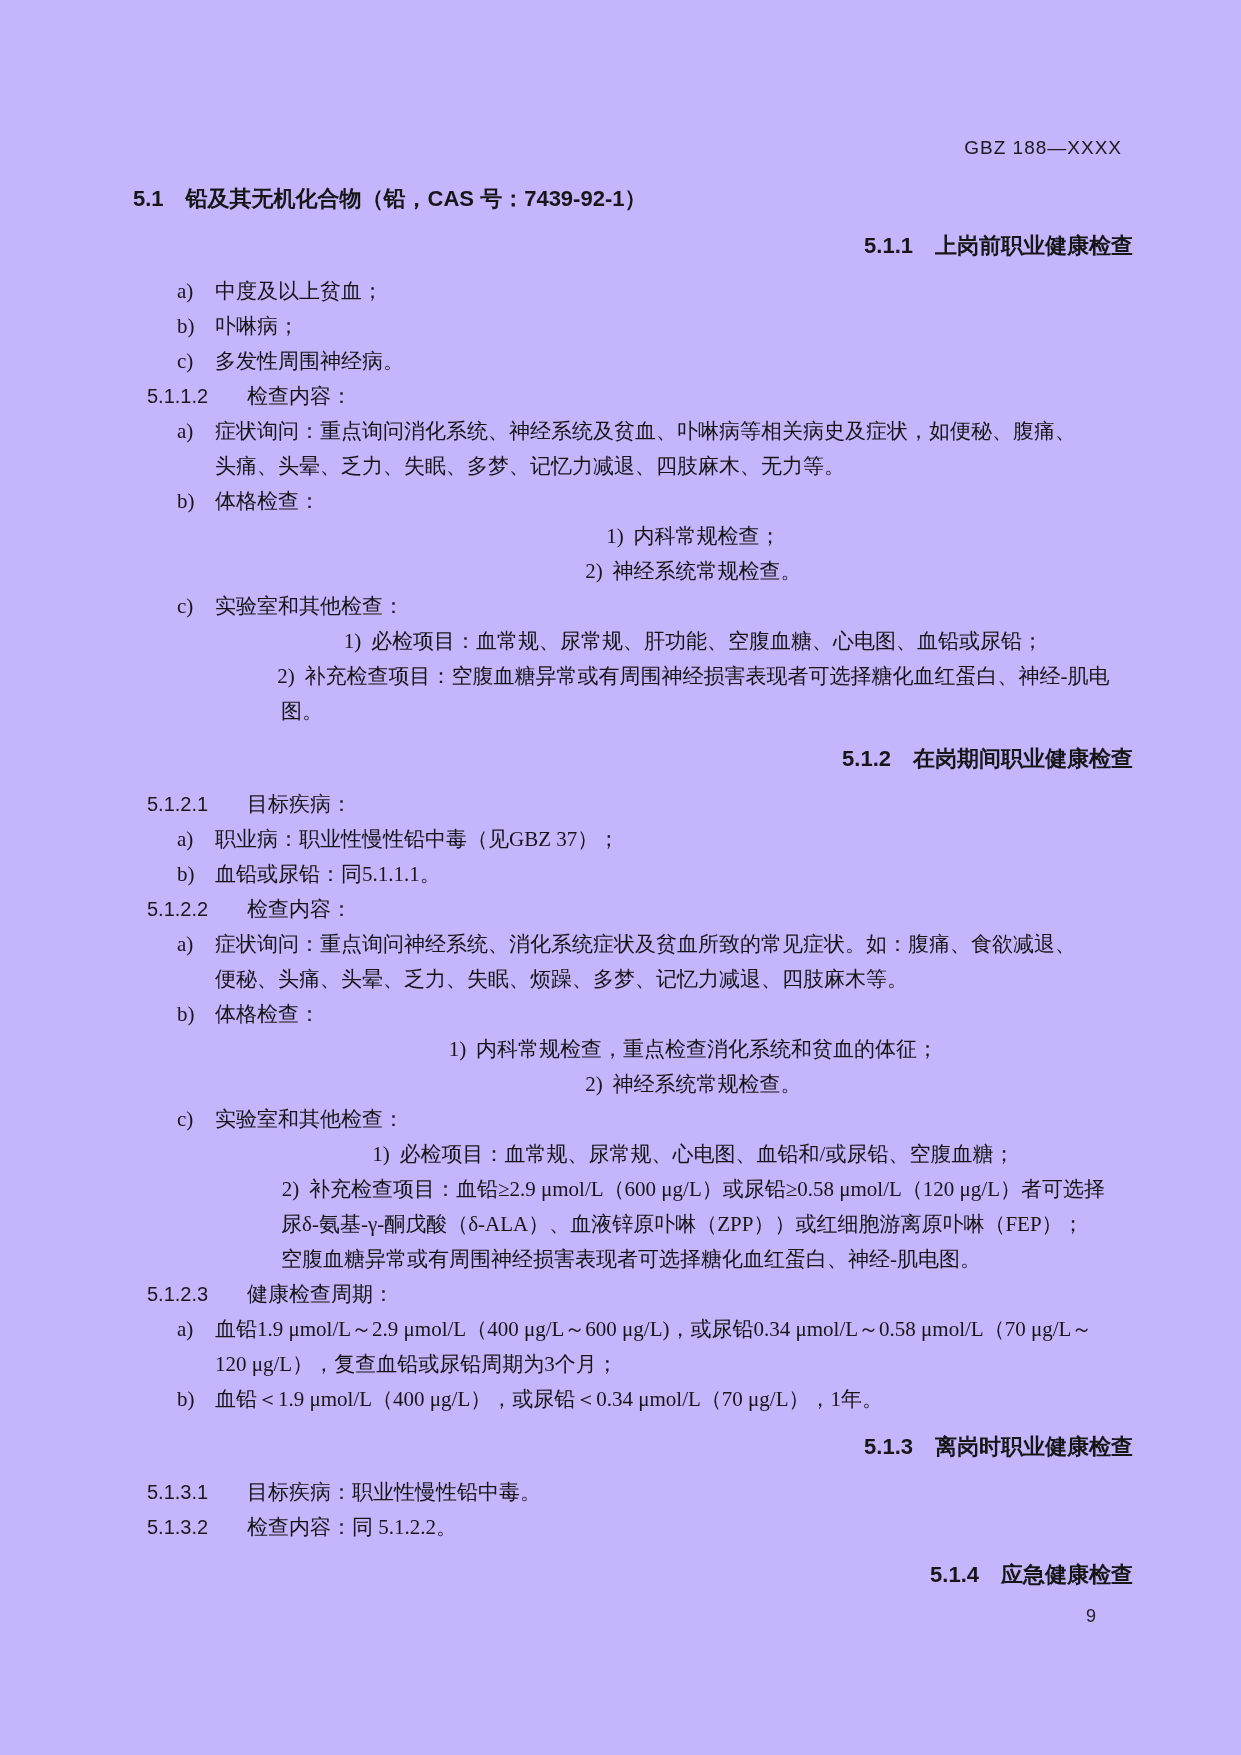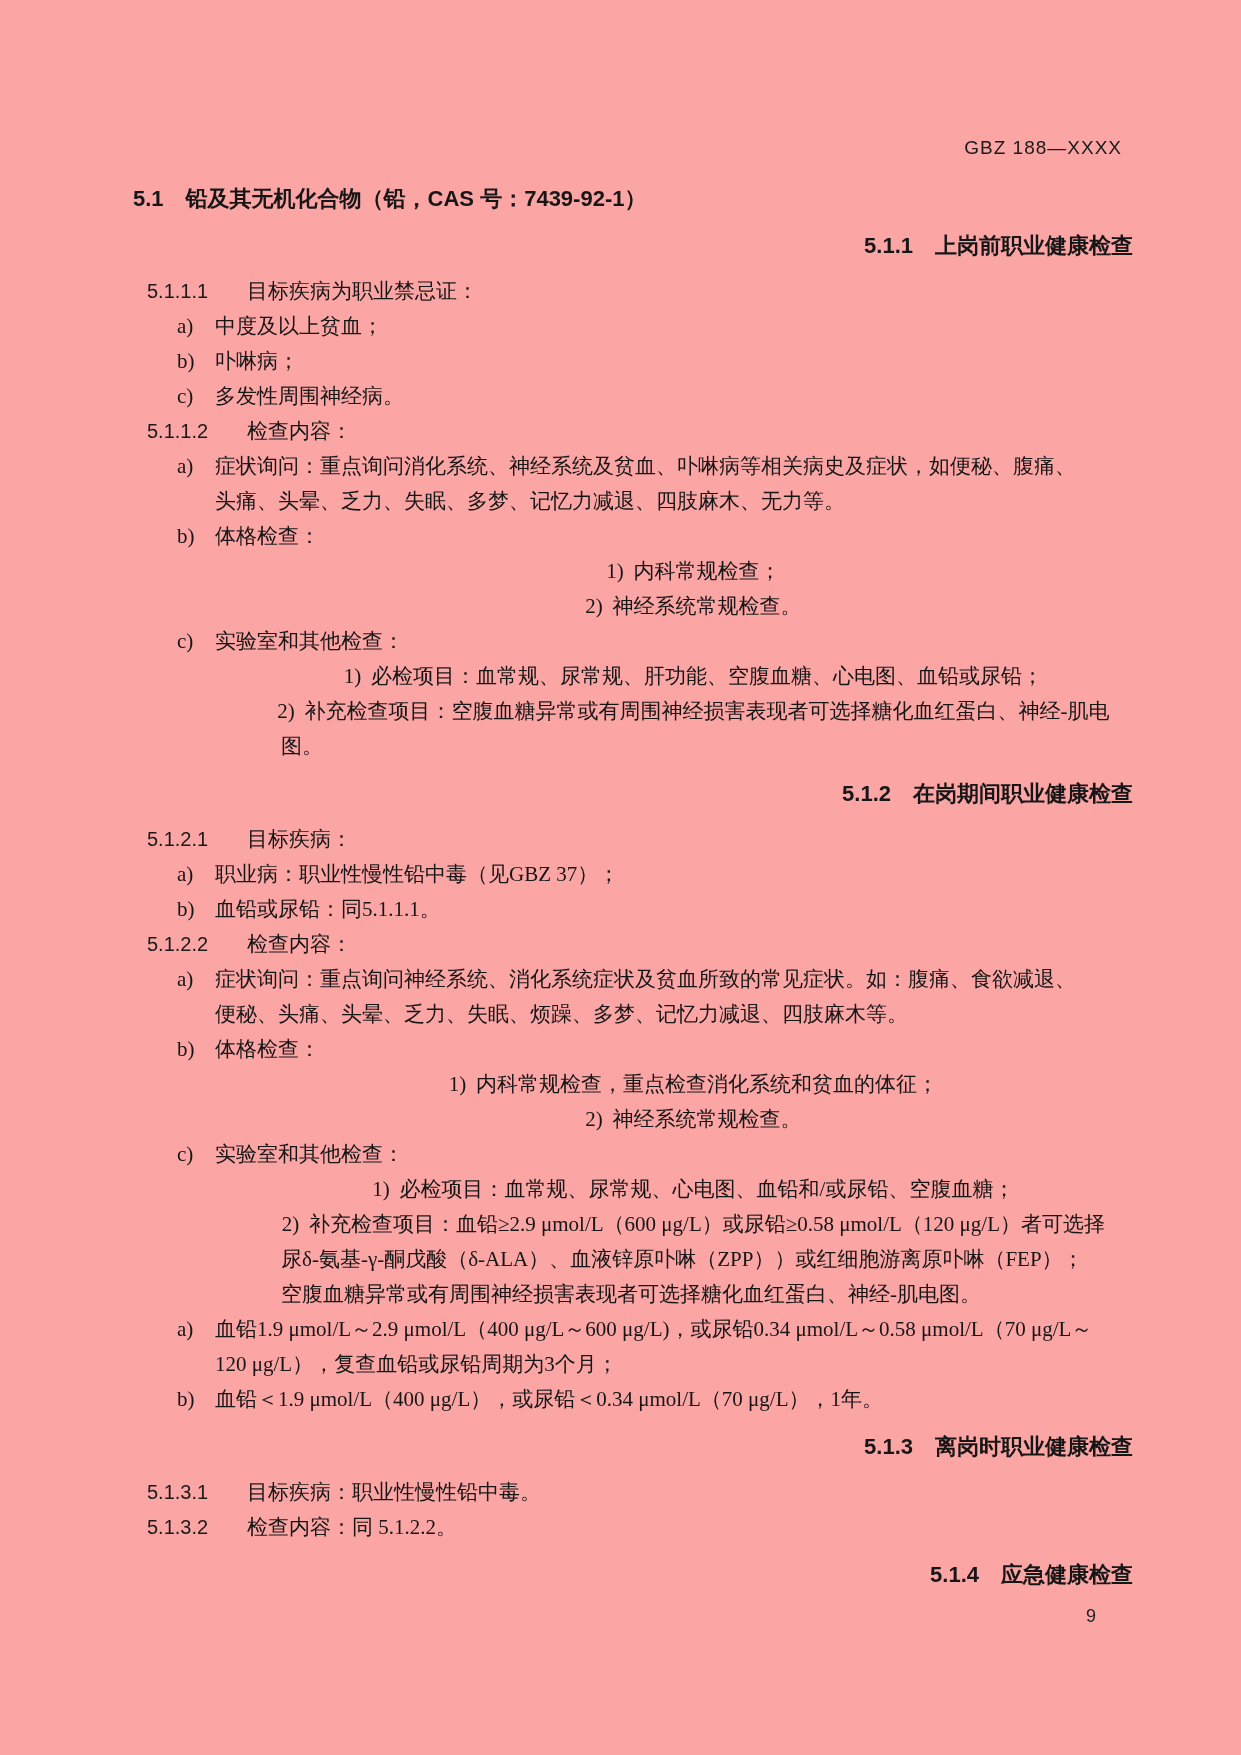--- a/index.html
+++ b/index.html
@@ -1,20 +1,20 @@
 <!DOCTYPE html>
 <html><head>
 <meta charset="utf-8">
 <style>
   html,body{margin:0;padding:0;background:#e8e8e8;}
   .page{
     position:relative;
     width:1241px;height:1755px;
     margin:0 auto;
-    background:#fca5a5;
+    background:#c4b5fd;
     color:#161616;
     font-family:"Liberation Serif", serif;
     overflow:hidden;
   }
   .doc-header{
     position:absolute;top:137px;left:0;width:1122px;
     text-align:right;
     font-family:"Liberation Sans", sans-serif;
     font-size:19px;letter-spacing:1px;color:#1a1a1a;
   }
@@ -56,21 +56,20 @@
 <div class="page">
 
   <div class="doc-header">GBZ 188—XXXX</div>
 
   <div class="content">
 
     <div class="row h2"><span class="num">5.1</span><span class="title">铅及其无机化合物（铅，CAS 号：7439-92-1）</span></div>
 
     <div class="row h3"><span class="num">5.1.1</span><span class="title">上岗前职业健康检查</span></div>
 
-    <div class="row p4"><span class="num">5.1.1.1</span><span class="text">目标疾病为职业禁忌证：</span></div>
 
     <div class="row li"><span class="marker">a)</span><span class="text">中度及以上贫血；</span></div>
 
     <div class="row li"><span class="marker">b)</span><span class="text">卟啉病；</span></div>
 
     <div class="row li"><span class="marker">c)</span><span class="text">多发性周围神经病。</span></div>
 
     <div class="row p4"><span class="num">5.1.1.2</span><span class="text">检查内容：</span></div>
 
     <div class="row li"><span class="marker">a)</span><span class="text">症状询问：重点询问消化系统、神经系统及贫血、卟啉病等相关病史及症状，如便秘、腹痛、</span></div>
@@ -109,20 +108,21 @@
     <div class="row sub"><span class="marker">2)</span><span class="text">神经系统常规检查。</span></div>
 
     <div class="row li"><span class="marker">c)</span><span class="text">实验室和其他检查：</span></div>
 
     <div class="row sub"><span class="marker">1)</span><span class="text">必检项目：血常规、尿常规、心电图、血铅和/或尿铅、空腹血糖；</span></div>
 
     <div class="row sub"><span class="marker">2)</span><span class="text">补充检查项目：血铅≥2.9 μmol/L（600 μg/L）或尿铅≥0.58 μmol/L（120 μg/L）者可选择</span></div>
     <div class="row subcont">尿δ-氨基-γ-酮戊酸（δ-ALA）、血液锌原卟啉（ZPP））或红细胞游离原卟啉（FEP）；</div>
     <div class="row subcont">空腹血糖异常或有周围神经损害表现者可选择糖化血红蛋白、神经-肌电图。</div>
 
+    <div class="row p4"><span class="num">5.1.2.3</span><span class="text">健康检查周期：</span></div>
 
     <div class="row li"><span class="marker">a)</span><span class="text">血铅1.9 μmol/L～2.9 μmol/L（400 μg/L～600 μg/L)，或尿铅0.34 μmol/L～0.58 μmol/L（70 μg/L～</span></div>
     <div class="row cont">120 μg/L），复查血铅或尿铅周期为3个月；</div>
 
     <div class="row li"><span class="marker">b)</span><span class="text">血铅＜1.9 μmol/L（400 μg/L），或尿铅＜0.34 μmol/L（70 μg/L），1年。</span></div>
 
     <div class="row h3"><span class="num">5.1.3</span><span class="title">离岗时职业健康检查</span></div>
 
     <div class="row p4"><span class="num">5.1.3.1</span><span class="text">目标疾病：职业性慢性铅中毒。</span></div>
 

